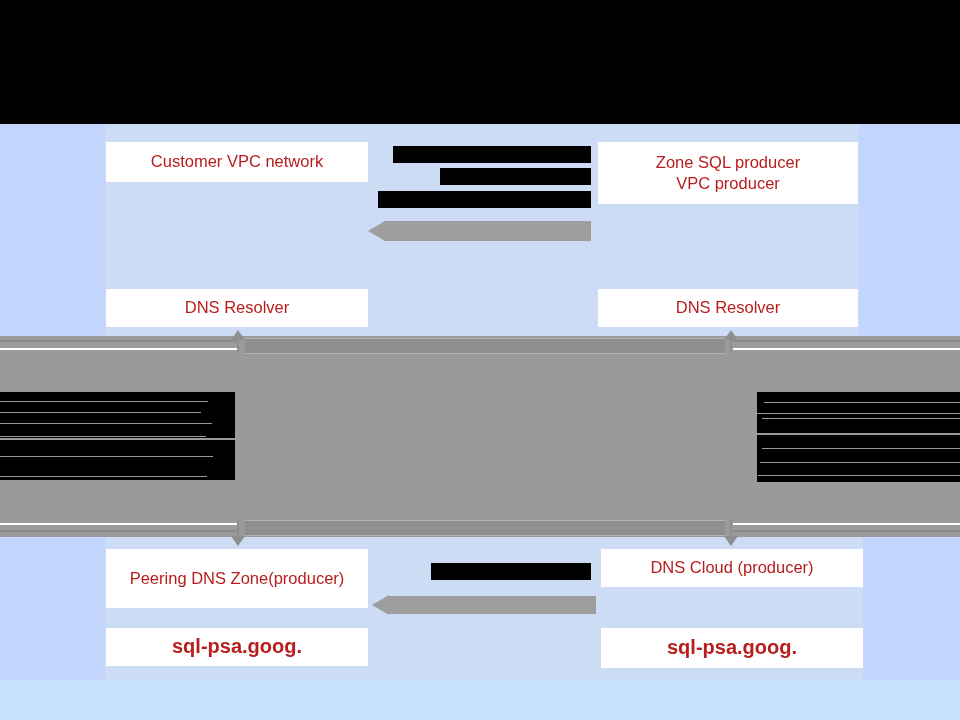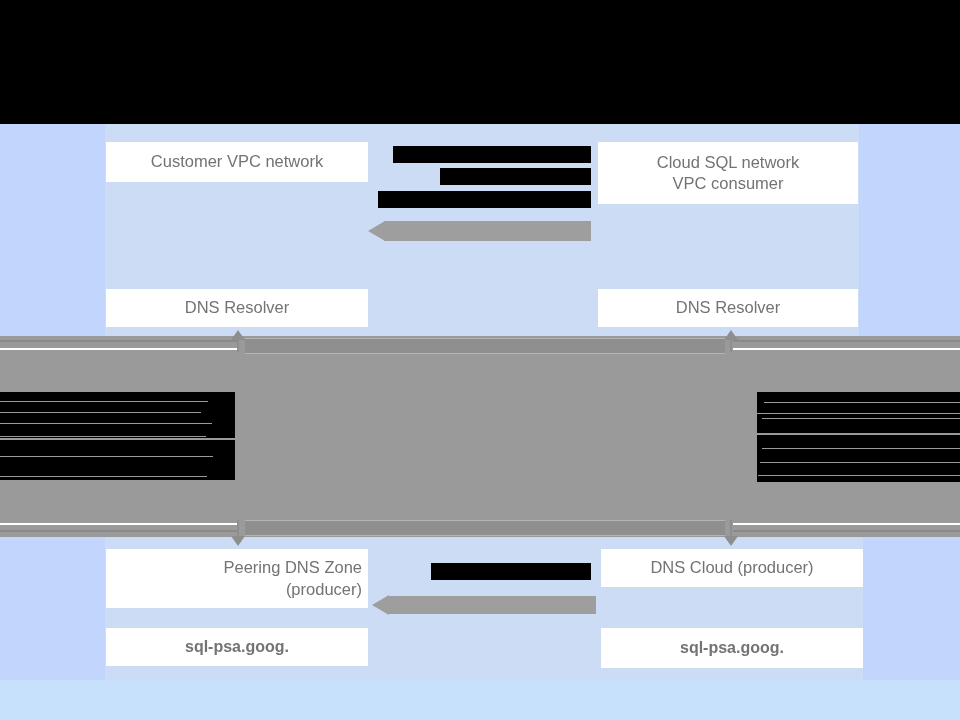--- a/index.html
+++ b/index.html
@@ -55,33 +55,33 @@
 
   .grey-band {
     left: 0; top: 336px;
     width: 960px; height: 201px;
     background: #9a9a9a;
   }
 
   
   .node {
     background: #ffffff;
-    color: #737373;
+    color: #b91c1c;
     display: flex;
     align-items: center;
     justify-content: center;
     text-align: center;
     font-size: 16.5px;
     line-height: 1.28;
     box-sizing: border-box;
-    padding: 2px 6px;
+    padding: 2px 17px;
   }
   .node.bold {
     font-weight: bold;
-    font-size: 16px;
+    font-size: 20px;
   }
 
   
   .redact {
     background: #000000;
   }
   .redact-stack {
     background: #000000;
   }
   
@@ -163,22 +163,22 @@
   <div class="abs outer-blue-foot"></div>
 
   <div class="abs panel-top"></div>
   <div class="abs panel-bottom"></div>
 
   <div class="abs node" style="left:106px; top:142px; width:262px; height:40px;">
     <span>Customer VPC network</span>
   </div>
 
   <div class="abs node" style="left:598px; top:142px; width:260px; height:62px; flex-direction:column;">
-    <span>Cloud SQL network</span>
-    <span>VPC consumer</span>
+    <span>Zone SQL producer</span>
+    <span>VPC producer</span>
   </div>
 
   <div class="abs redact" style="left:393px; top:146px; width:198px; height:17px;"></div>
   <div class="abs redact" style="left:440px; top:168px; width:151px; height:17px;"></div>
   <div class="abs redact" style="left:378px; top:191px; width:213px; height:17px;"></div>
 
   <div class="arrow-h" style="left:368px; top:221px; width:223px; height:20px;">
     <div class="bar"></div>
     <div class="head"></div>
   </div>
@@ -239,21 +239,21 @@
   <div class="abs redact-stack" style="left:757px; top:392px; width:203px; height:90px;">
     <div class="rule" style="position:absolute; right:0; top:10px; width:196px;"></div>
     <div class="rule" style="position:absolute; right:0; top:21px; width:203px;"></div>
     <div class="rule" style="position:absolute; right:0; top:26px; width:198px;"></div>
     <div class="rule" style="position:absolute; right:0; top:41px; width:203px; height:2px;"></div>
     <div class="rule" style="position:absolute; right:0; top:56px; width:198px;"></div>
     <div class="rule" style="position:absolute; right:0; top:70px; width:200px;"></div>
     <div class="rule" style="position:absolute; right:0; top:83px; width:202px;"></div>
   </div>
 
-  <div class="abs node" style="left:106px; top:549px; width:262px; height:59px; flex-direction:column;align-items:flex-end;">
+  <div class="abs node" style="left:106px; top:549px; width:262px; height:59px; flex-direction:row;">
     <span>Peering DNS Zone</span>
     <span>(producer)</span>
   </div>
 
   <div class="abs node" style="left:601px; top:549px; width:262px; height:38px;">
     <span>DNS Cloud (producer)</span>
   </div>
 
   <div class="abs redact" style="left:431px; top:563px; width:160px; height:17px;"></div>
 

